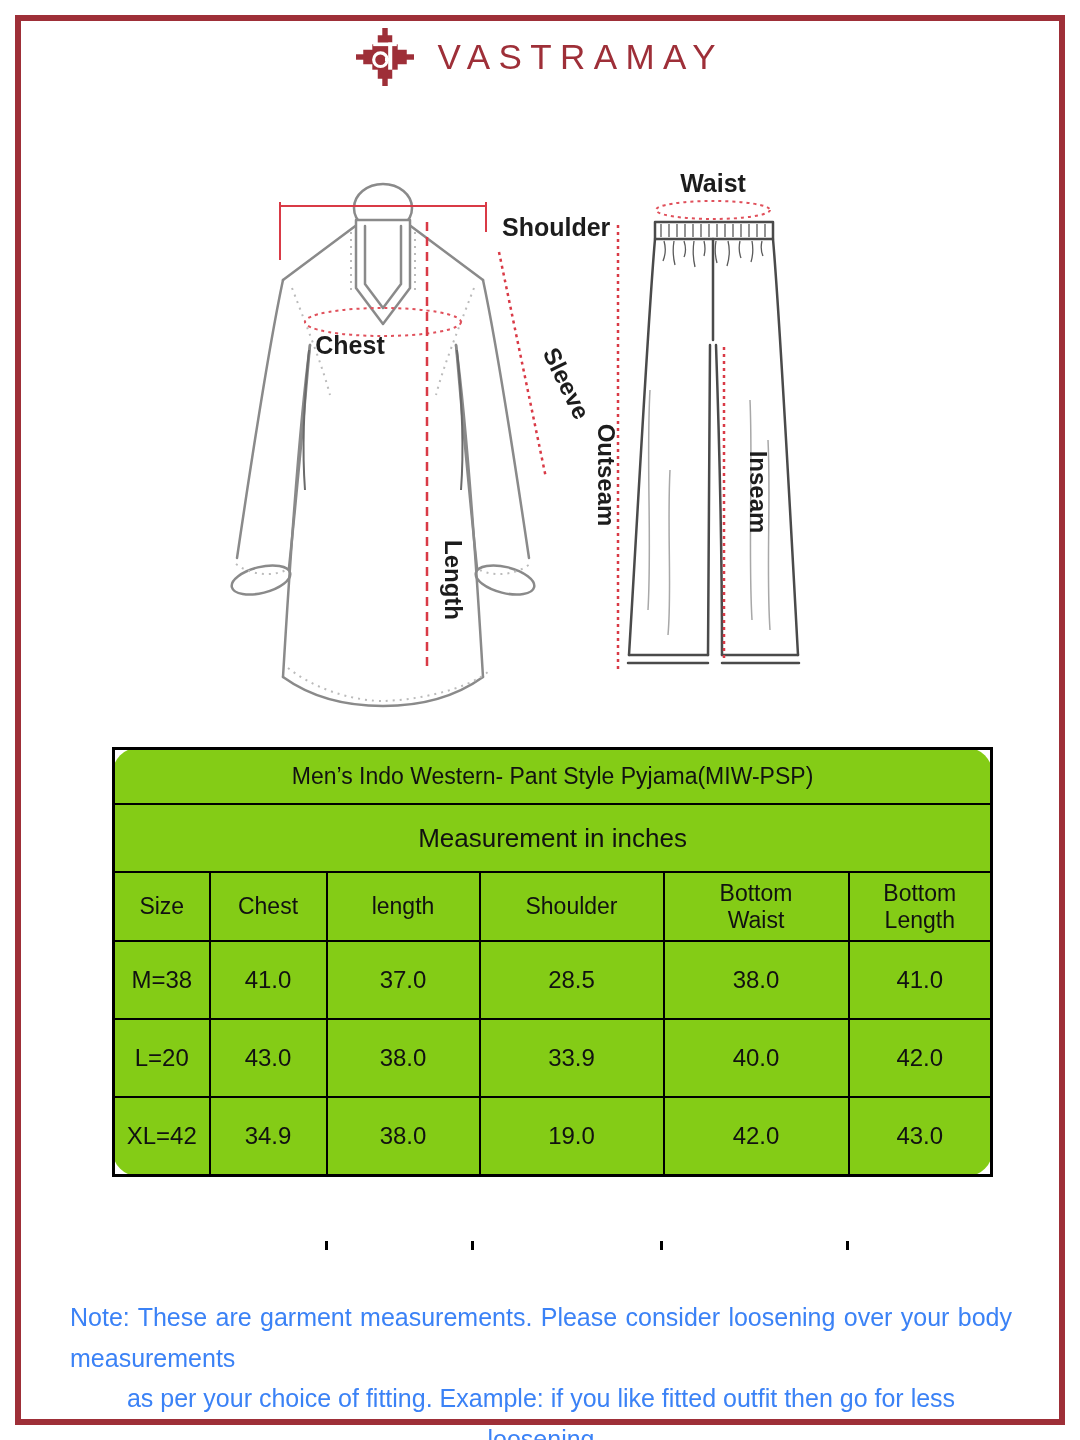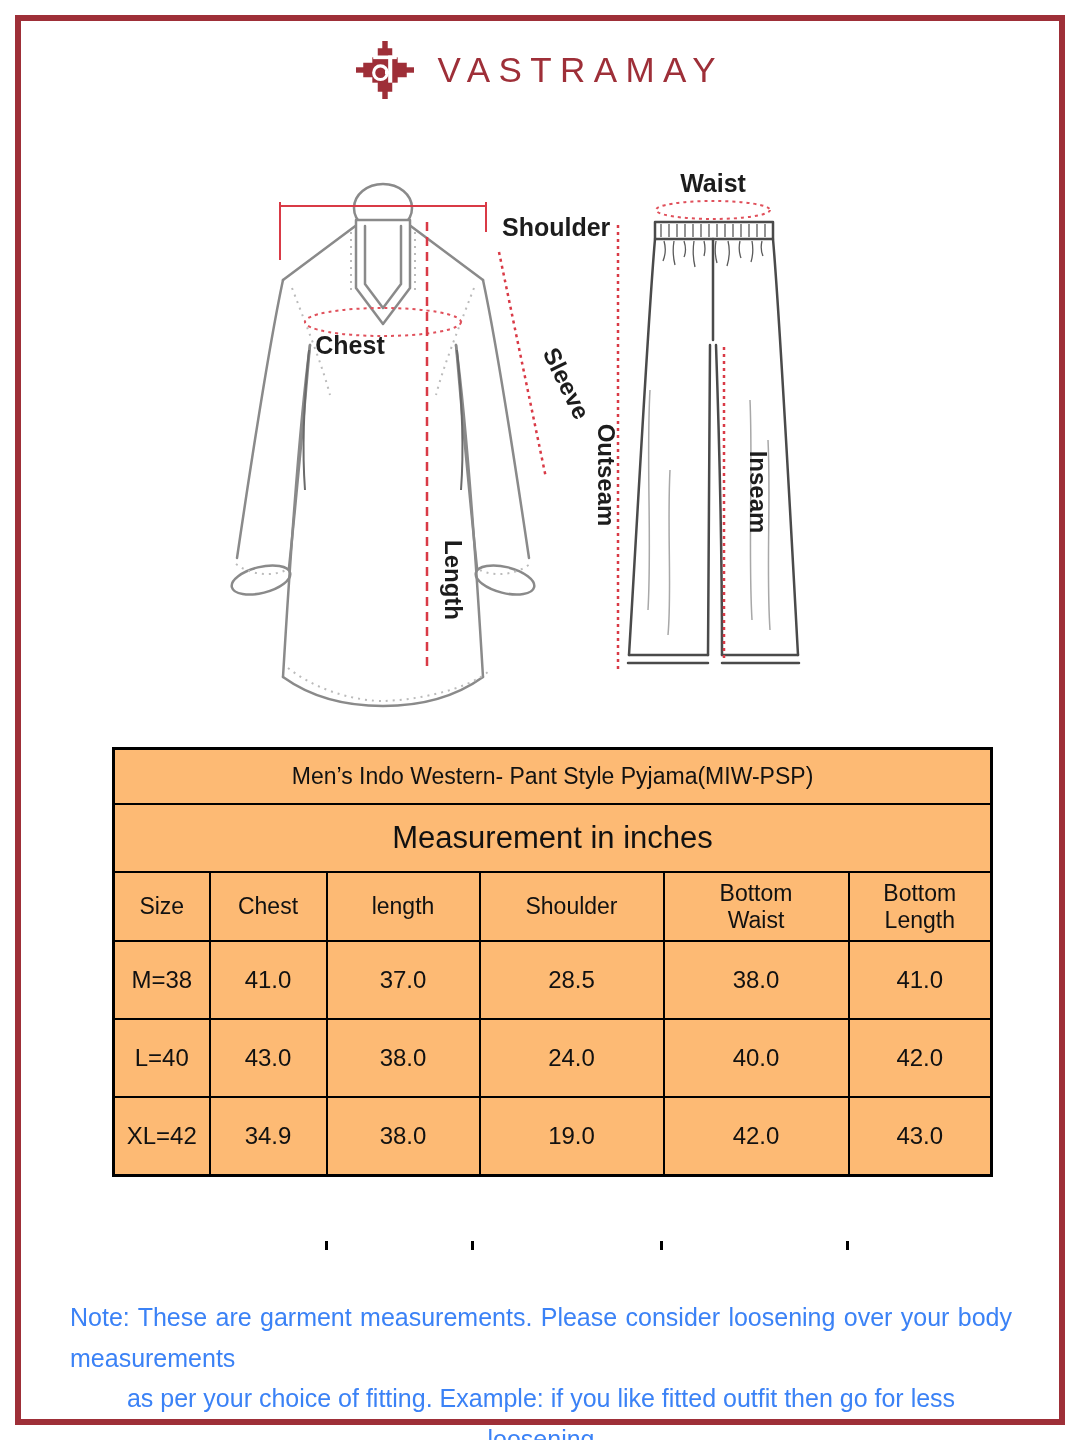--- a/index.html
+++ b/index.html
@@ -7,21 +7,21 @@
     position:relative; width:1080px; height:1440px; margin:0 auto;
     background:#ffffff; overflow:hidden;
     font-family:"Liberation Sans", sans-serif; color:#111;
   }
   .frame {
     position:absolute; left:15px; top:15px; right:15px; bottom:15px;
     border:6px solid #9e2f38; pointer-events:none;
   }
   
   .logo {
-    position:absolute; top:38px; left:0; right:0; height:64px;
+    position:absolute; top:25px; left:0; right:0; height:64px;
     display:flex; align-items:center; justify-content:center; gap:20px;
   }
   .logo .emblem { width:58px; height:58px; display:block; }
   .wordmark {
     font-size:35px; font-weight:400; letter-spacing:0.24em;
     color:#9e2f38; white-space:nowrap; padding-left:0.1em;
   }
   
   .diagram { position:absolute; left:150px; top:140px; width:780px; height:600px; }
   .diagram text {
@@ -32,29 +32,29 @@
   .garment-dark { fill:none; stroke:#4a4a4a; stroke-width:2.5; stroke-linecap:round; stroke-linejoin:round; }
   .garment-fill { fill:#ffffff; stroke:#8a8a8a; stroke-width:2.5; stroke-linejoin:round; }
   .seam-dot { fill:none; stroke:#bbbbbb; stroke-width:2; stroke-dasharray:2,5; }
   .wrinkle { fill:none; stroke:#a8a8a8; stroke-width:1.5; }
   .meas { fill:none; stroke:#d93a46; stroke-width:2.5; }
   .meas-thin { fill:none; stroke:#d93a46; stroke-width:2; }
   .meas-ellipse { fill:none; stroke:#e0505b; stroke-width:2; stroke-dasharray:3,4; }
   
   .size-table {
     position:absolute; left:112px; top:747px; width:878px;
-    border-collapse:collapse; table-layout:fixed; background:#fdba74;
+    border-collapse:collapse; table-layout:fixed; background:#84cc16;border-radius:28px;
   }
   .size-table th, .size-table td {
     border:2.5px solid #000; text-align:center; vertical-align:middle;
     padding:0; font-weight:400; white-space:pre-line;
   }
   .size-table { border:3.5px solid #000; }
   .r-title td { height:53px; font-size:23px; }
-  .r-sub td   { height:66px; font-size:31px; }
+  .r-sub td   { height:66px; font-size:26px; }
   .r-head th  { height:67px; font-size:23px; }
   .r-data td  { height:76px; font-size:24px; }
   .stub { position:absolute; width:3px; height:9px; background:#000; top:1241px; }
   
   .note { position:absolute; left:70px; top:1297px; width:942px; font-size:25px; line-height:1.62; color:#3b82f6; }
   .note .l1 { text-align:justify; text-align-last:justify; }
   .note .l2 { text-align:center; }
 </style>
 </head>
 <body>
@@ -212,24 +212,24 @@
       </tr>
       <tr class="r-data" style="height:78px">
         <td>M=38</td>
         <td>41.0</td>
         <td>37.0</td>
         <td>28.5</td>
         <td>38.0</td>
         <td>41.0</td>
       </tr>
       <tr class="r-data" style="height:73px">
-        <td>L=40</td>
+        <td>L=20</td>
         <td>43.0</td>
         <td>38.0</td>
-        <td>24.0</td>
+        <td>33.9</td>
         <td>40.0</td>
         <td>42.0</td>
       </tr>
       <tr class="r-data" style="height:77px">
         <td>XL=42</td>
         <td>34.9</td>
         <td>38.0</td>
         <td>19.0</td>
         <td>42.0</td>
         <td>43.0</td>

